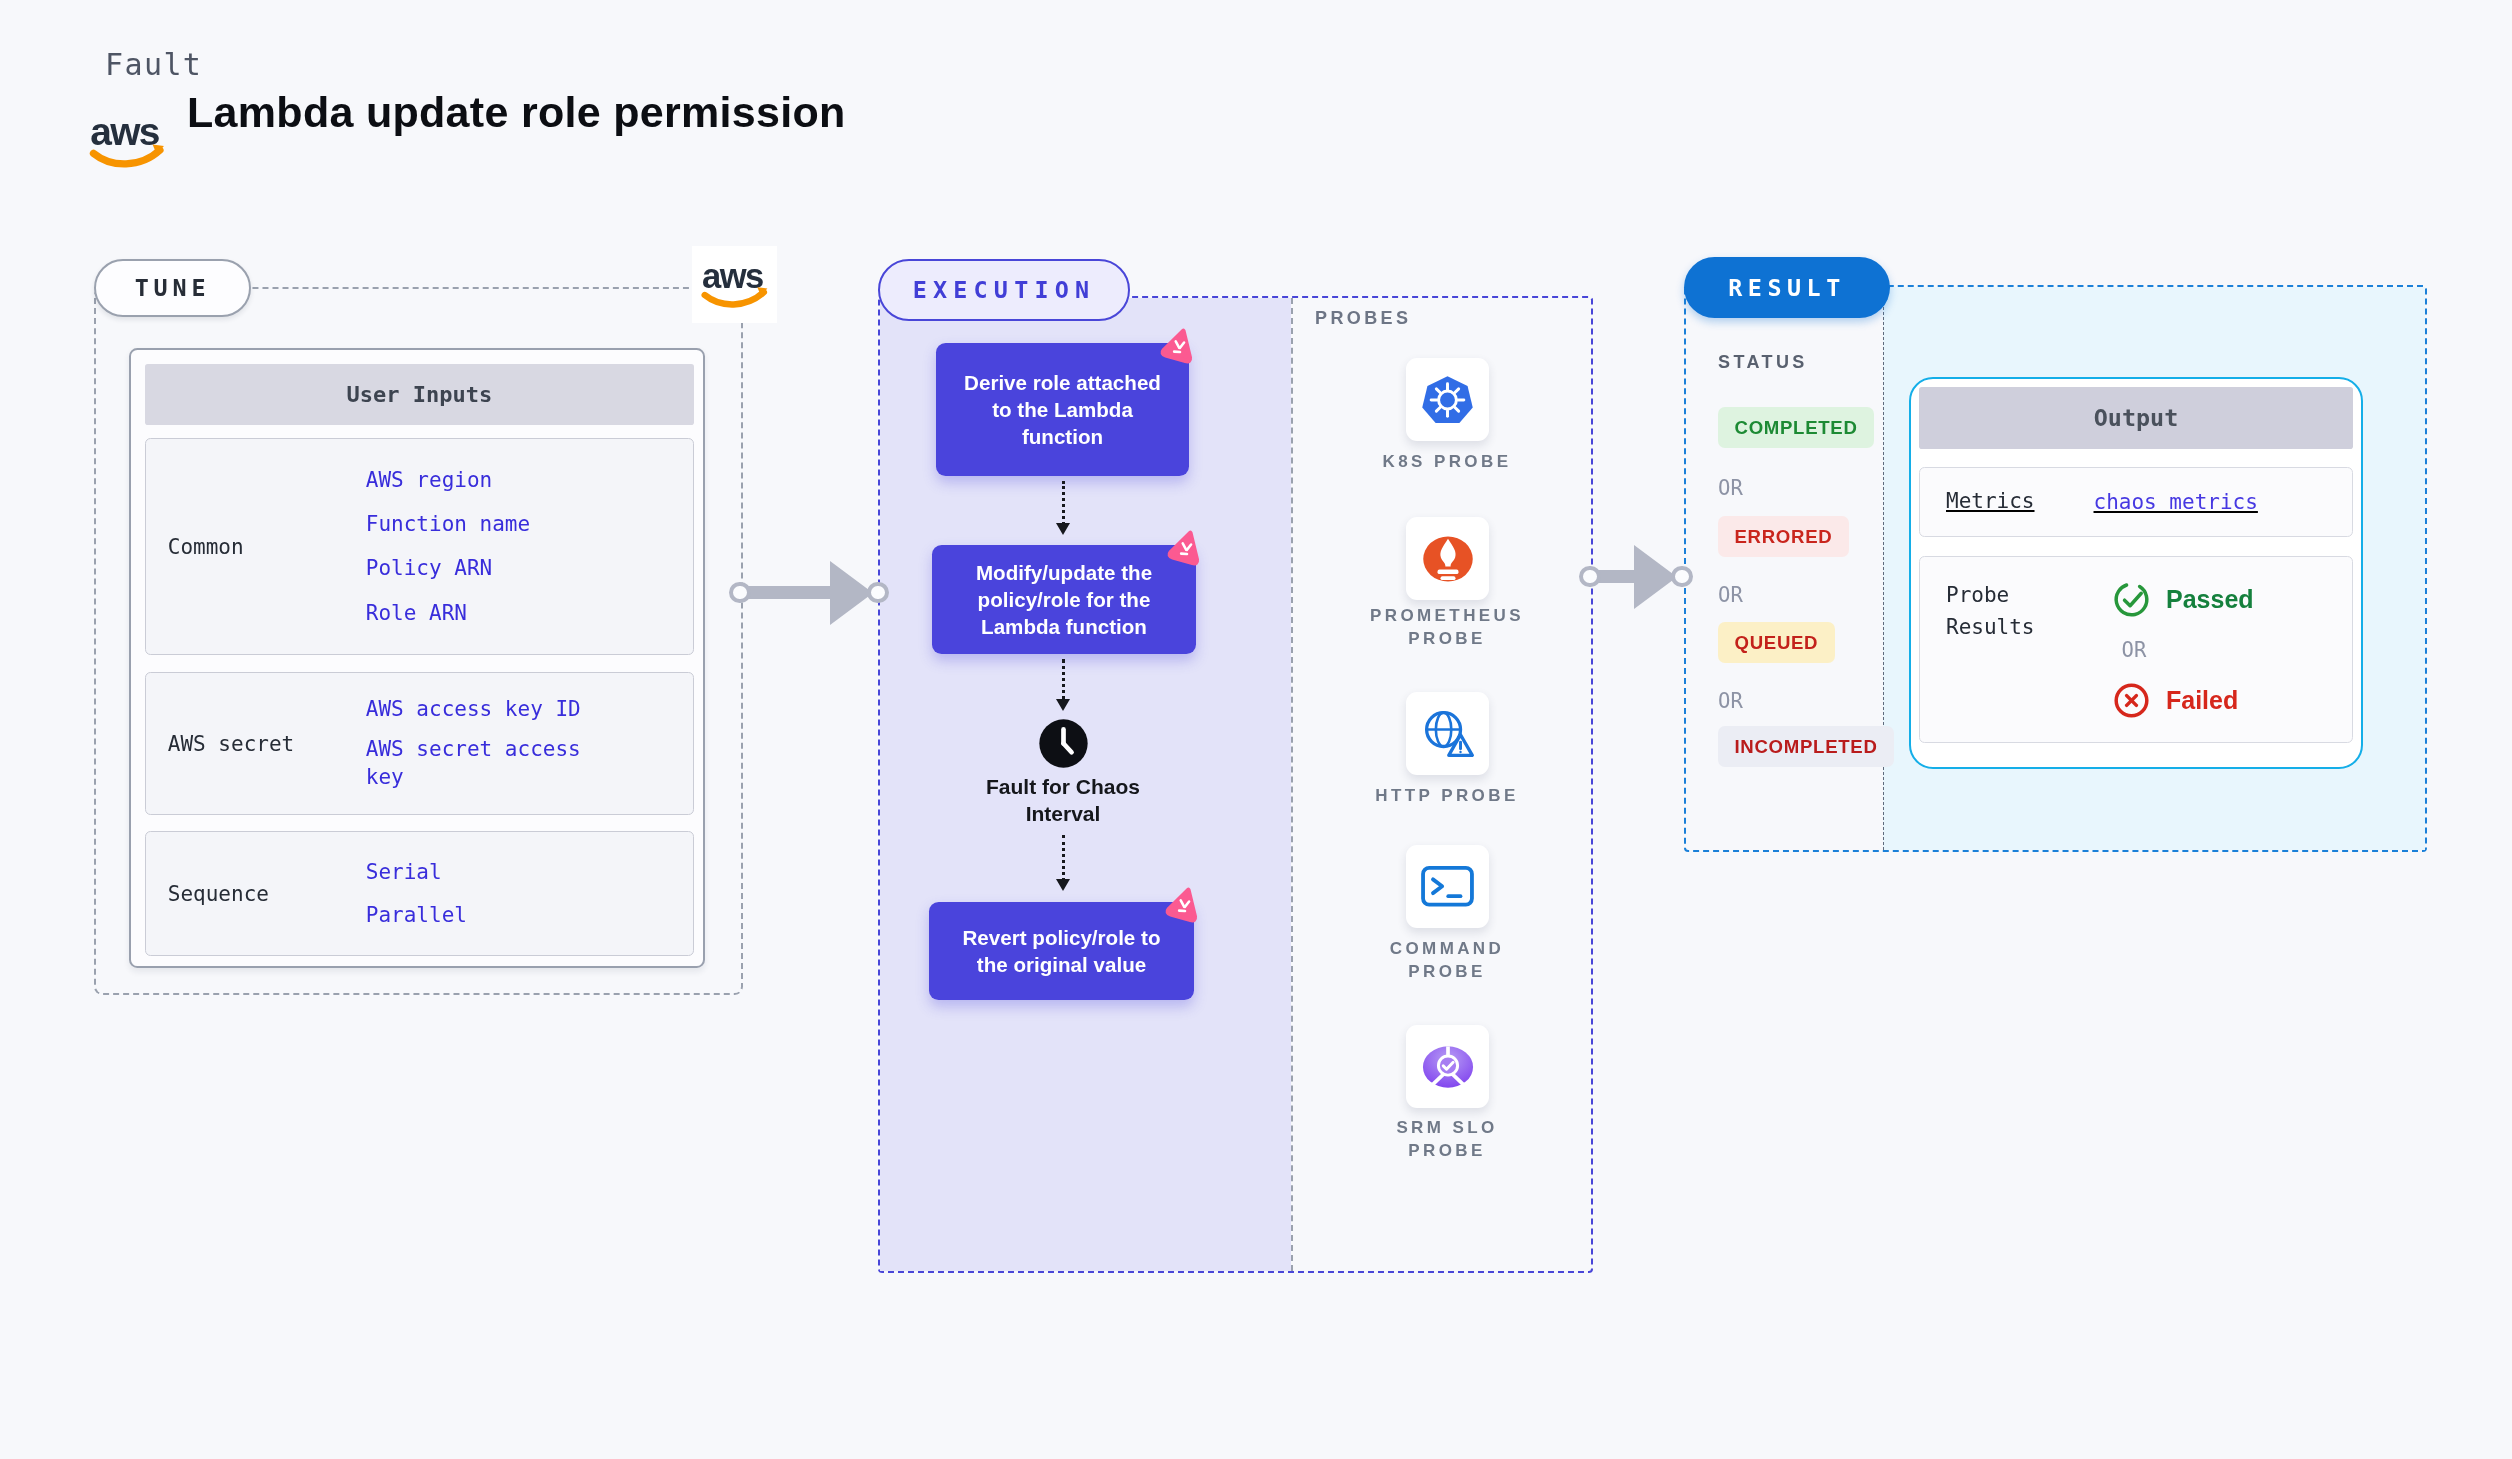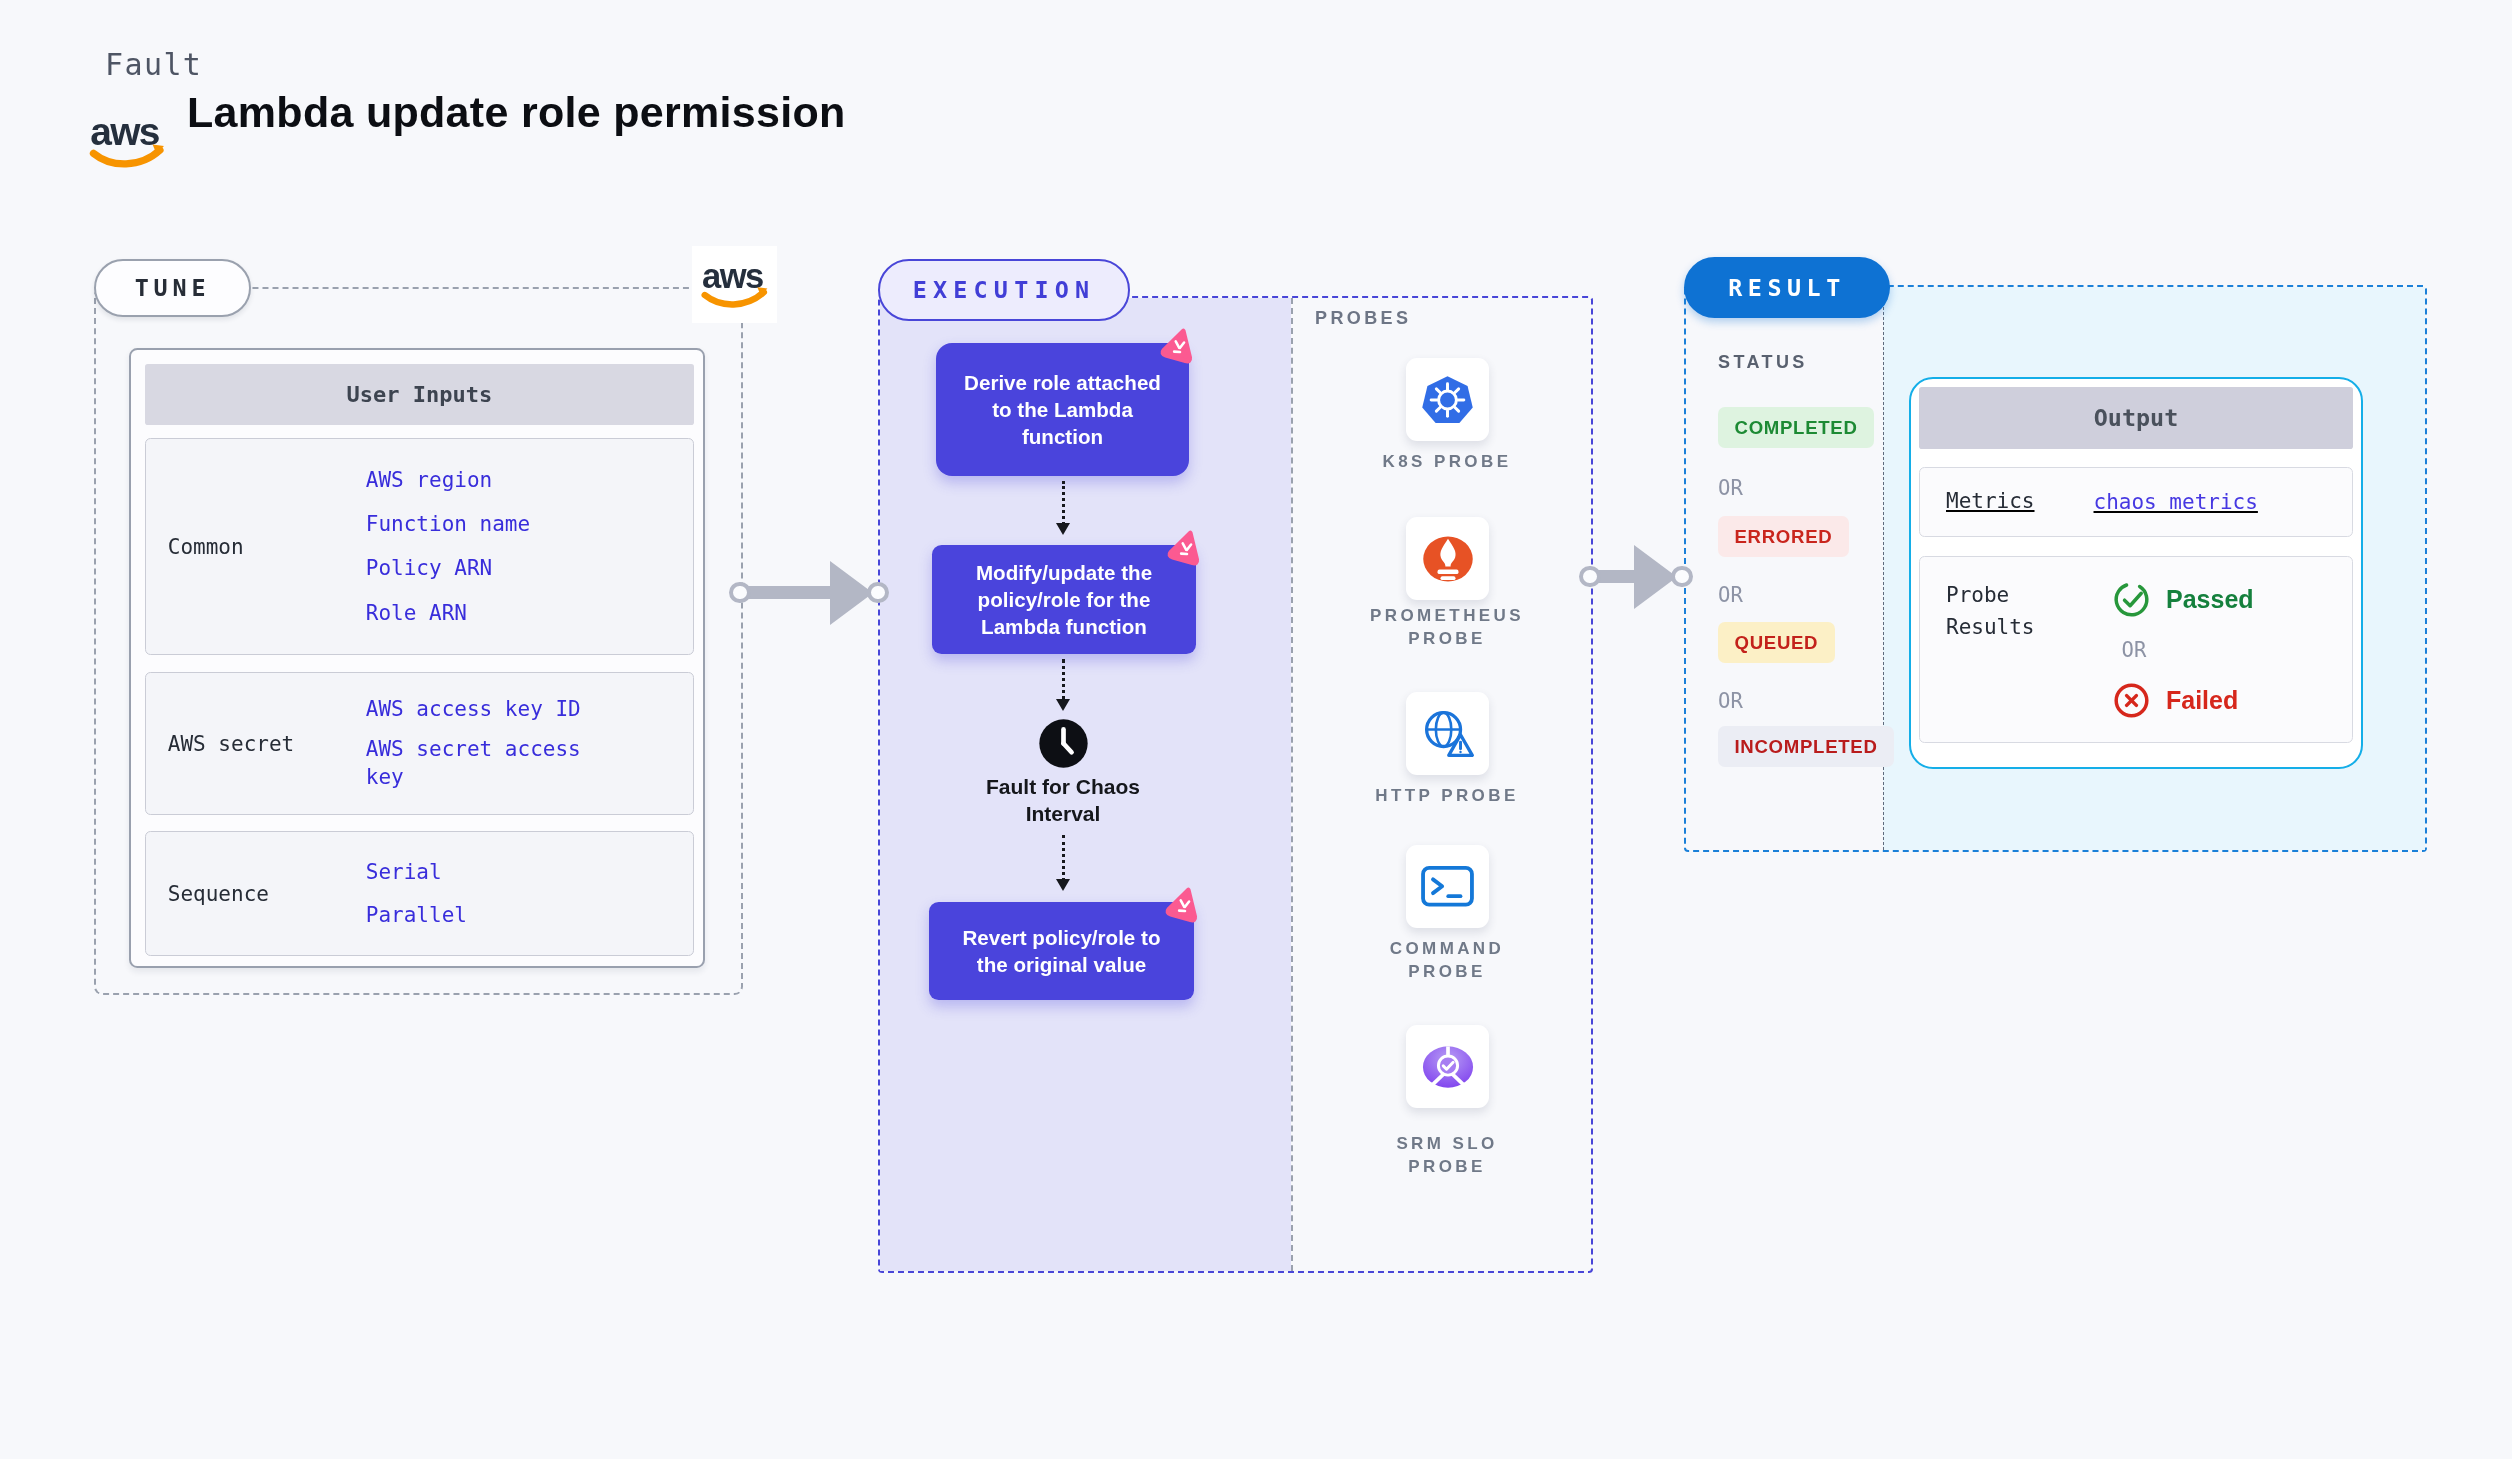--- a/index.html
+++ b/index.html
@@ -154,21 +154,21 @@
 
   <div class="abs dash-indigo" style="left:878px; top:296px; width:711px; height:973px;">
     <div class="exec-fill"></div>
     <div class="exec-divider"></div>
   </div>
 
   <div class="abs pill pill-exec" style="left:878px; top:259px; width:252px; height:62px;">
     <span class="pill-label" style="letter-spacing:6.2px;">EXECUTION</span>
   </div>
 
-  <div class="step-box" style="left:936px; top:343px; width:253px; height:133px;border-radius:16px;">
+  <div class="step-box" style="left:936px; top:343px; width:253px; height:133px;">
     <span>Derive role attached to the Lambda function</span>
     <span class="spark">
       <svg width="41" height="41" viewBox="0 0 64 64">
           <g transform="rotate(16 32 32)">
         <path d="M32 10 L53 47 Q56 54 48 54 L16 54 Q8 54 11 47 Z" fill="#fb5a91" stroke="#fb5a91" stroke-width="7" stroke-linejoin="round"></path>
         <g stroke="#fff" stroke-width="4" stroke-linecap="round">
               <line x1="25" y1="29" x2="33" y2="37"></line>
               <line x1="38" y1="27" x2="34" y2="37"></line>
               <line x1="27" y1="45" x2="36" y2="43"></line>
             </g>
@@ -288,21 +288,21 @@
       <ellipse cx="38" cy="32" rx="34" ry="28" fill="url(#srmg)"></ellipse>
       <g stroke="#ffffff" stroke-width="5">
         <line x1="38" y1="4" x2="38" y2="25"></line>
         <line x1="38" y1="36" x2="16" y2="57"></line>
         <line x1="38" y1="36" x2="60" y2="57"></line>
       </g>
       <circle cx="38" cy="30" r="13" fill="#a77ef2" stroke="#ffffff" stroke-width="4"></circle>
       <path d="M31.5 30.5 l4.5 4.5 l9 -9.5" stroke="#ffffff" stroke-width="4" fill="none" stroke-linecap="round" stroke-linejoin="round"></path>
     </svg>
   </div>
-  <div class="probe-label" style="left:1368px; top:1117px;margin-top:16px;">SRM SLO PROBE</div>
+  <div class="probe-label" style="left:1368px; top:1117px;">SRM SLO PROBE</div>
 
   <div class="abs harrow" style="left:1579px; top:545px; width:114px; height:63px;">
     <div class="dot"></div>
     <div class="shaft"></div>
     <div class="head"></div>
     <div class="dot"></div>
   </div>
 
   <div class="abs dash-blue" style="left:1684px; top:285px; width:739px; height:563px;">
     <div class="result-cyan"></div>

